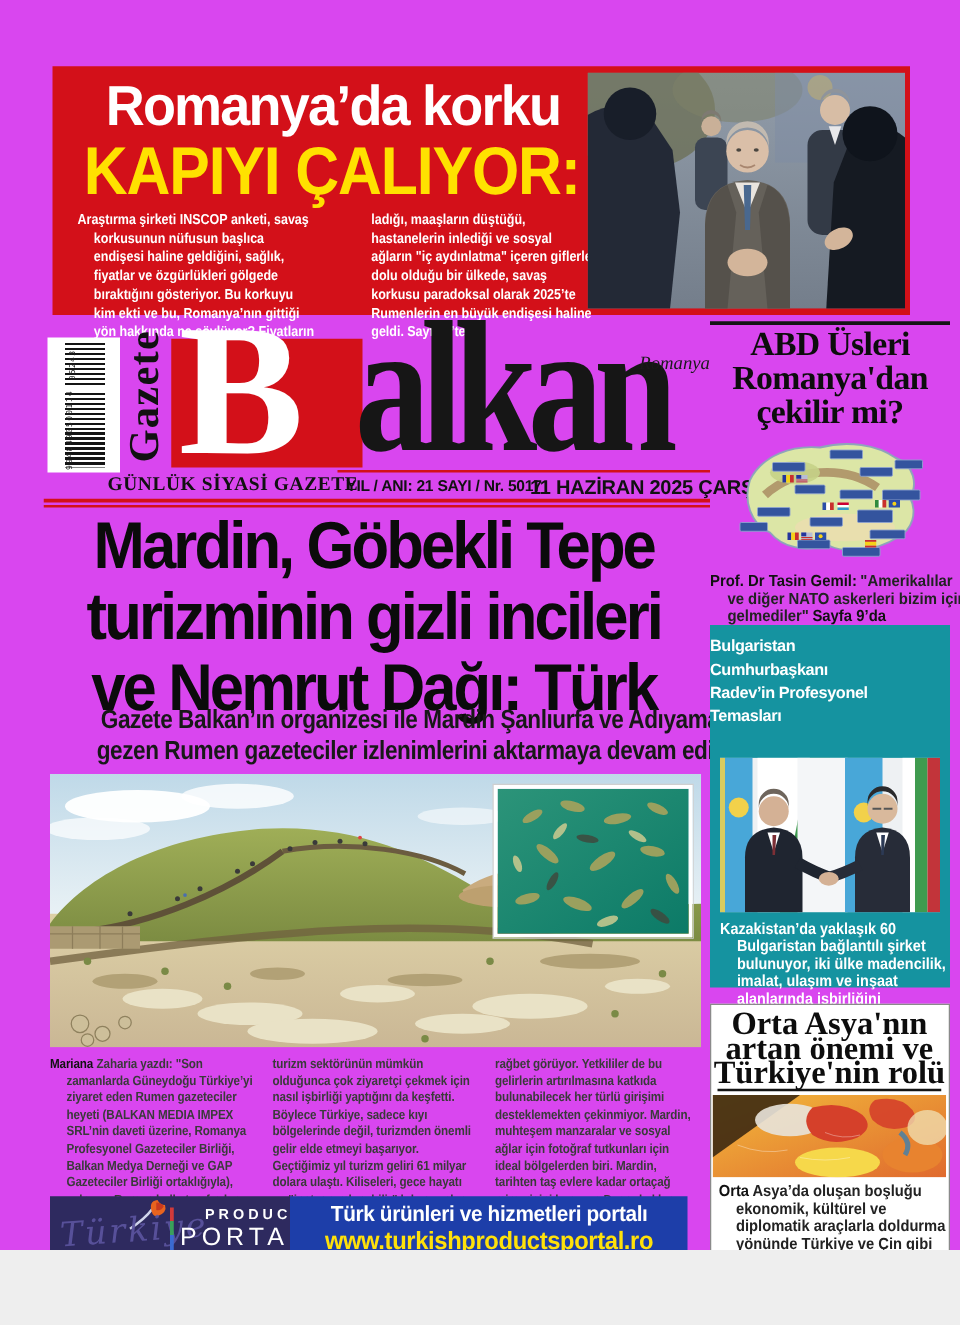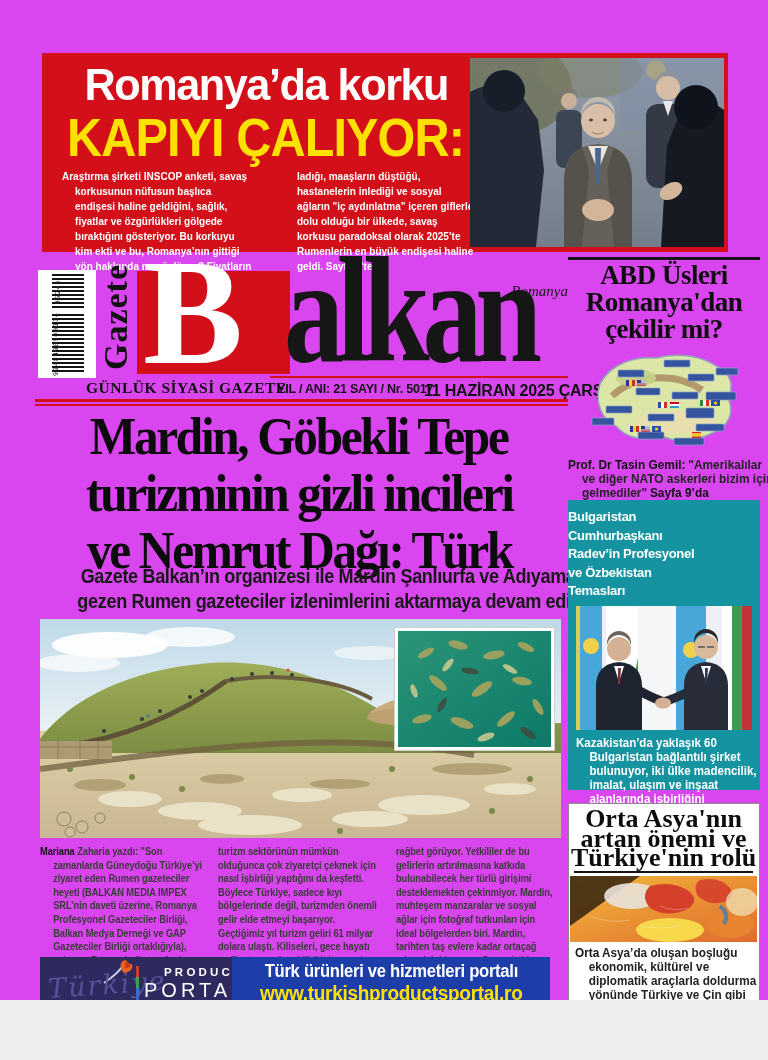--- a/index.html
+++ b/index.html
@@ -32,21 +32,21 @@
   .romanya{left:468px;top:283px;width:100px;text-align:right;font-family:"Liberation Serif",serif;font-style:italic;font-size:15px;color:#1a1a1a;}
   .tagline{left:86px;top:379px;font-family:"Liberation Serif",serif;font-weight:700;font-size:15.5px;letter-spacing:.5px;}
   .issue{left:277px;top:382px;font-size:12.5px;font-weight:700;letter-spacing:-.2px;}
   .dateline{left:424px;top:382px;width:144px;text-align:right;font-size:16px;font-weight:700;letter-spacing:-.2px;white-space:nowrap;}
   .dateline b{font-weight:900;}
   .redline-a{left:270px;top:376px;width:298px;height:2px;background:#d31019;}
   .redline-b{left:35px;top:399px;width:533px;height:3px;background:#d31019;}
   .redline-c{left:35px;top:404px;width:533px;height:1.5px;background:#d31019;}
   
   .mainhead{left:32px;top:408px;width:534px;text-align:center;color:#0b0b0b;font-weight:900;}
-  .mh-line{height:57px;white-space:nowrap;font-family:Liberation Serif, serif;}
+  .mh-line{height:57px;white-space:nowrap;}
   .mh-line span{display:inline-block;font-size:53px;line-height:57px;letter-spacing:-2.5px;transform:scaleX(.93);transform-origin:center;}
   .subhead{left:35px;top:563px;width:528px;text-align:center;color:#181818;}
   .sh-line{white-space:nowrap;}
   .sh-line span{display:inline-block;font-size:21px;line-height:25px;font-weight:700;letter-spacing:-.4px;transform:scaleX(.86);transform-origin:center;}
   .mainphoto{left:40px;top:619px;width:521px;height:219px;overflow:hidden;}
   .inset{left:395px;top:628px;width:153px;height:116px;border:3px solid #fff;box-shadow:0 0 0 1px #cfcfcf;overflow:hidden;}
   .bodycol{top:845px;width:184px;transform:scaleX(.879);transform-origin:left top;
            font-size:10.6px;line-height:13.6px;font-weight:700;color:#3a3a3a;letter-spacing:-.1px;}
   .lead{font-weight:900;color:#111;margin-right:3px;}
   .ref{font-weight:900;color:#111;margin-left:3px;}
@@ -358,21 +358,20 @@
       </g>
     </svg>
   </div>
   <p class="abs sb-cap abd-cap hang" style="margin:0;"><span class="lead">Prof. Dr Tasin Gemil:</span><span>"Amerikalılar ve diğer NATO askerleri bizim için gelmediler"</span><span class="ref">Sayfa 9’da</span></p>
 
   <div class="abs tealbox">
     <div class="teal-head">
       <div>Bulgaristan</div>
       <div>Cumhurbaşkanı</div>
       <div>Radev’in Profesyonel</div>
-      <div>ve Özbekistan</div>
       <div>Temasları</div>
     </div>
     <div class="teal-photo">
       <svg width="176" height="124" viewBox="0 0 176 124">
         <rect width="176" height="124" fill="#eef1f3"></rect>
         <rect x="0" y="0" width="26" height="124" fill="#48a7d8"></rect>
         <rect x="0" y="0" width="4" height="124" fill="#f2d14a" opacity=".85"></rect>
         <circle cx="15" cy="40" r="8" fill="#f2d14a"></circle>
         <polygon points="30,0 72,0 48,124 30,124" fill="#fff"></polygon>
         <polygon points="72,0 88,0 62,124 48,124" fill="#3f9b4f"></polygon>

